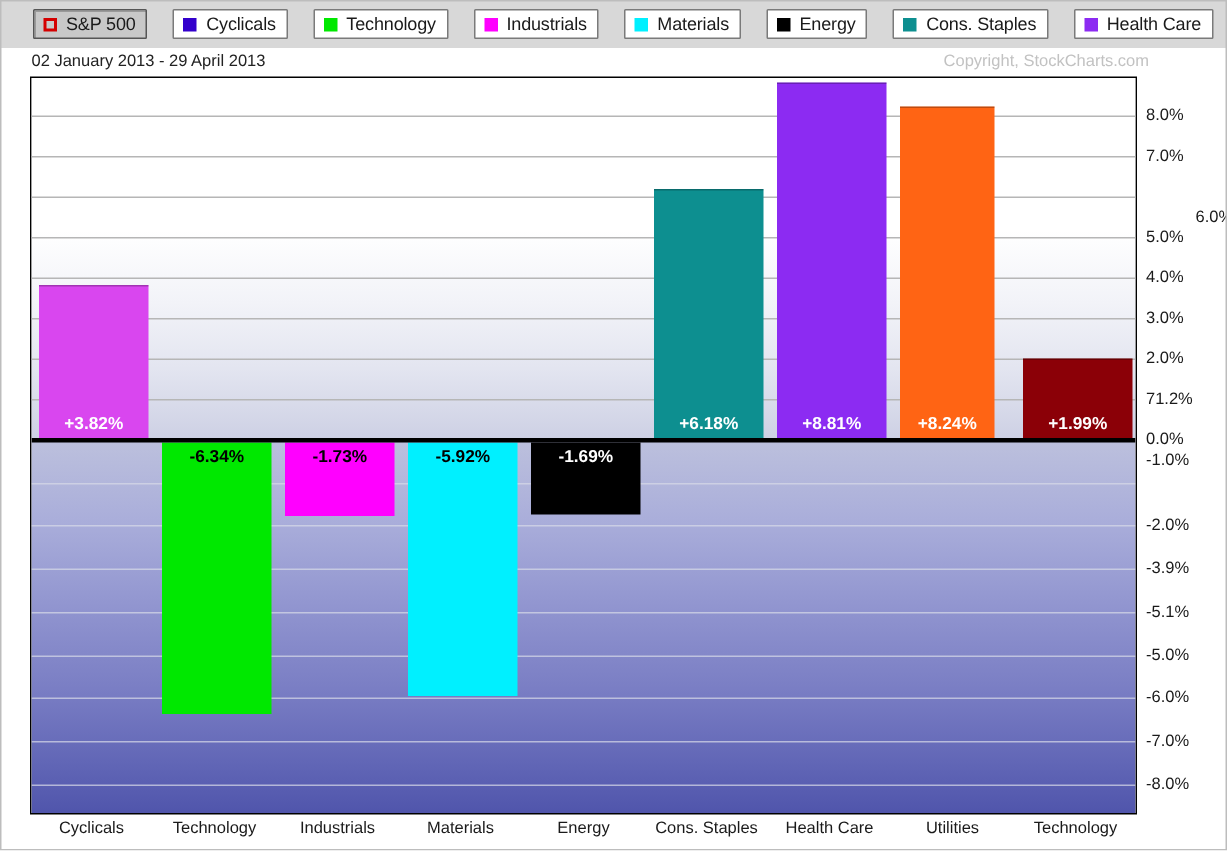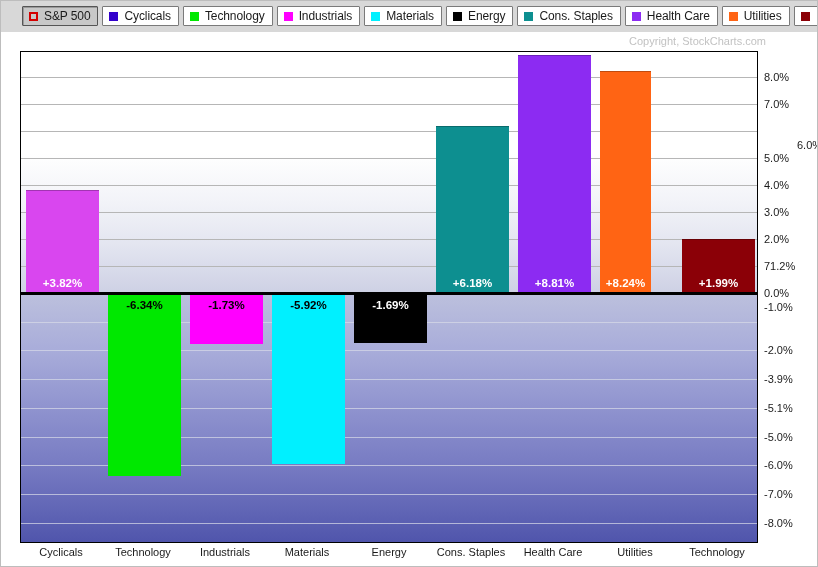--- a/index.html
+++ b/index.html
@@ -36,21 +36,21 @@
   #legend-bar {
     position: absolute;
     left: 0; top: 0;
     width: 818px;
     height: 32px;
     background: #d8d8d8;
     box-sizing: border-box;
     display: flex;
     align-items: center;
     padding-left: 22px;
-    gap: 4px;
+    gap: 17px;
   }
   .legend-btn {
     height: 20px;
     background: #ffffff;
     border: 1px solid #7a7a7a;
     border-radius: 1px;
     display: flex;
     align-items: center;
     padding: 0 7px 0 6px;
     gap: 6px;
@@ -243,20 +243,21 @@
       </div>
       <div class="legend-btn">
         <span class="legend-swatch" style="background: rgb(255, 100, 20);"></span>
         <span class="legend-label">Utilities</span>
       </div>
       <div class="legend-btn">
         <span class="legend-swatch" style="background: rgb(139, 0, 7);"></span>
       </div>
     </div>
 
+  <div id="date-range">02 January 2013 - 29 April 2013</div>
   <div id="copyright">Copyright, StockCharts.com</div>
 
   <div id="chart">
     <div id="plot">
       <div id="pos-bg"></div>
       <div id="neg-bg"></div>
       <div id="gridlines">
           <div class="gridline" style="top: 25px;"></div>
           <div class="gridline" style="top: 52px;"></div>
           <div class="gridline" style="top: 79px;"></div>
@@ -289,21 +290,21 @@
           </div>
           <div class="bar neg" style="left: 333px; top: 243px; width: 73px; height: 48px; background: rgb(0, 0, 0);">
             <div class="bar-label" style="color: rgb(255, 255, 255); top: 4px;">-1.69%</div>
           </div>
           <div class="bar pos" style="left: 415px; top: 74px; width: 73px; height: 167px; background: rgb(13, 143, 144);">
             <div class="bar-label" style="color: rgb(255, 255, 255); bottom: 4px;">+6.18%</div>
           </div>
           <div class="bar pos" style="left: 497px; top: 3px; width: 73px; height: 238px; background: rgb(140, 43, 242);">
             <div class="bar-label" style="color: rgb(255, 255, 255); bottom: 4px;">+8.81%</div>
           </div>
-          <div class="bar pos" style="left: 579px; top: 19px; width: 51px; height: 222px; background: rgb(255, 100, 20);">
+          <div class="bar pos" style="left: 579px; top: 19px; width: 63px; height: 222px; background: rgb(255, 100, 20);">
             <div class="bar-label" style="color: rgb(255, 255, 255); bottom: 4px;">+8.24%</div>
           </div>
           <div class="bar pos" style="left: 661px; top: 187px; width: 73px; height: 54px; background: rgb(139, 0, 7);">
             <div class="bar-label" style="color: rgb(255, 255, 255); bottom: 4px;">+1.99%</div>
           </div>
         </div>
       <div id="zero-line"></div>
     </div>
   </div>
 

